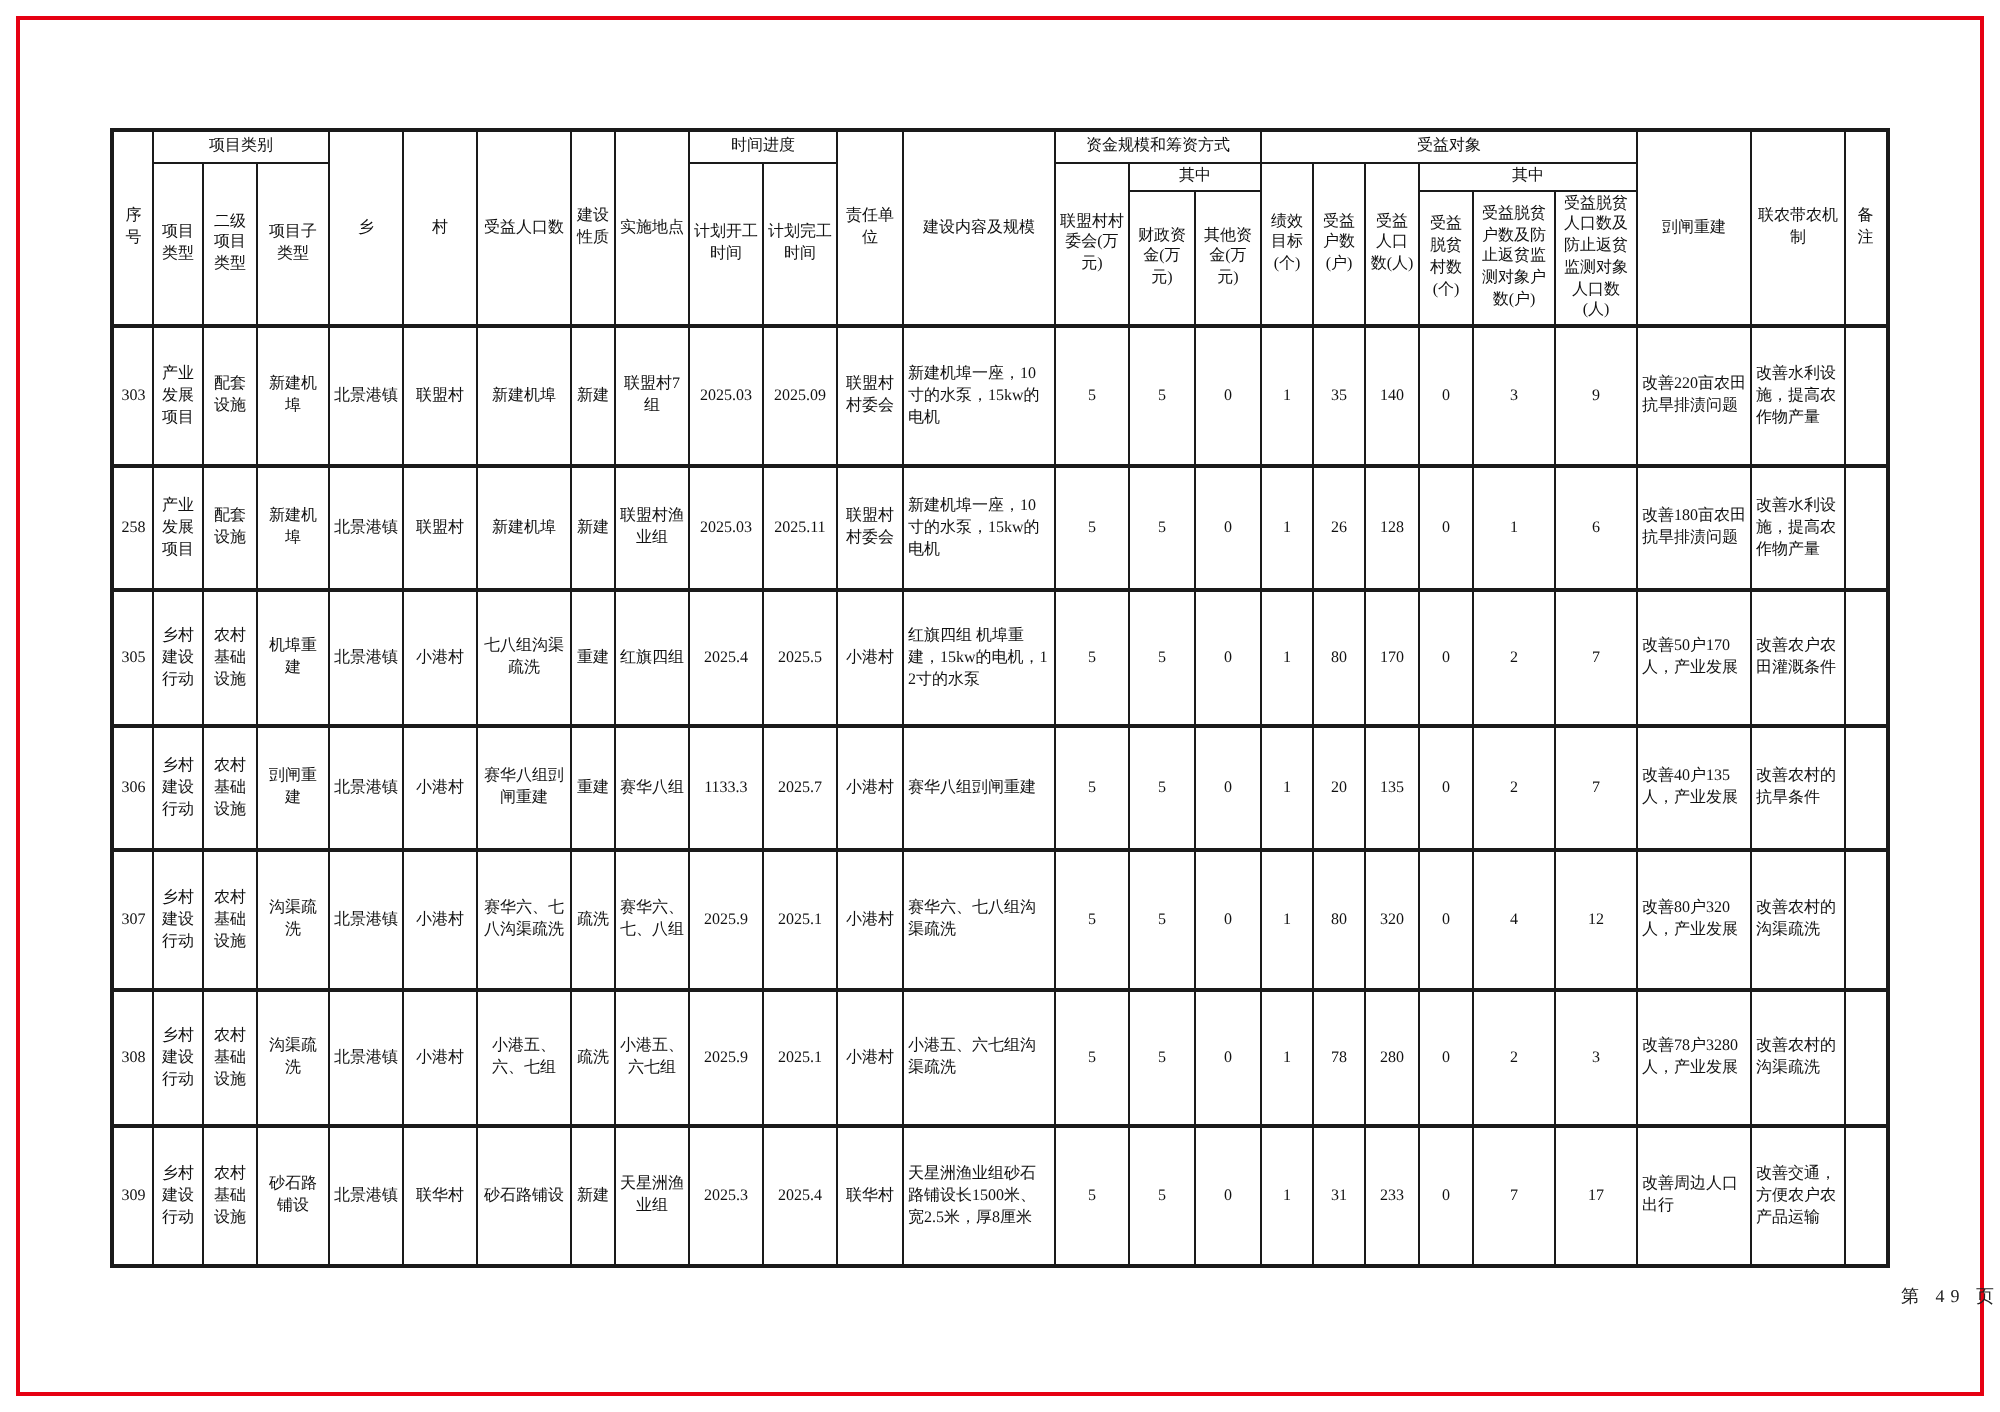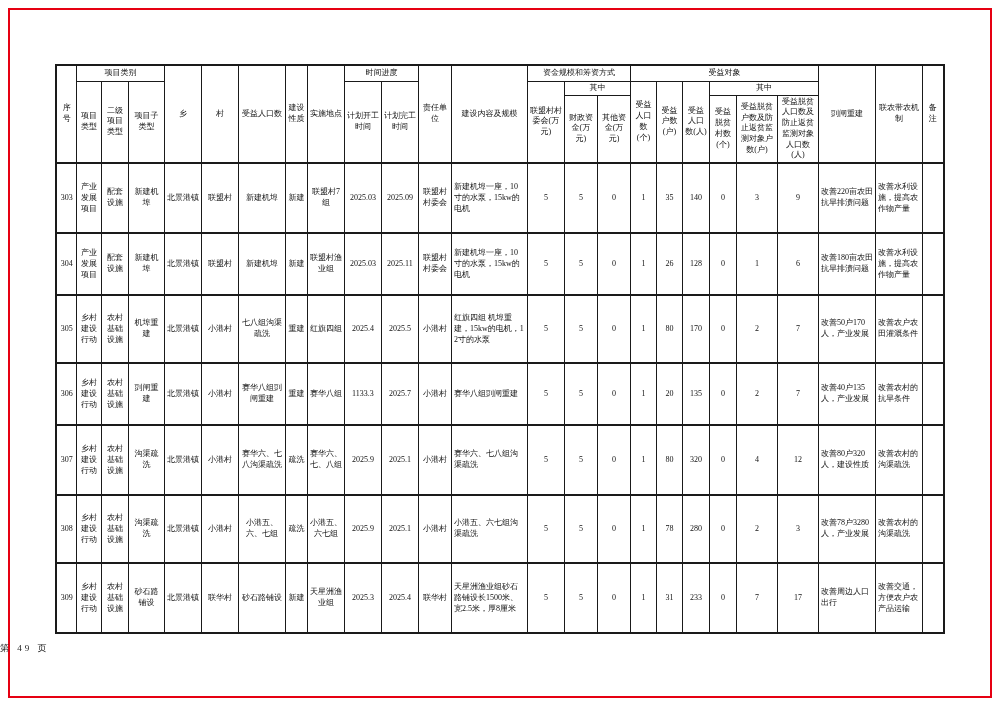--- a/index.html
+++ b/index.html
@@ -22,21 +22,21 @@
     padding:1px 2px; font-size:8px; line-height:1.35;
     word-break:break-all; overflow:hidden;
   }
   table.sched tbody td { border-top-width:2px; }
   table.sched td.left { text-align:left; }
   tr.hr1 { height:16px; }
   tr.hr2 { height:14px; }
   tr.hr3 { height:60px; }
   .footer {
     position:absolute; top:642px; left:0; width:100%;
-    text-align:left; font-size:9px; color:#222; letter-spacing:3px;
+    text-align:right; font-size:9px; color:#222; letter-spacing:3px;
   }
 </style>
 </head>
 <body>
 
 <div class="page-frame" style="border-color: rgb(230, 0, 18);"></div>
 
 <div class="table-wrap">
   <table class="sched">
     <colgroup>
@@ -85,21 +85,21 @@
         <th rowspan="3">备注</th>
       </tr>
       <tr class="hr2">
         <th rowspan="2">项目类型</th>
         <th rowspan="2">二级项目类型</th>
         <th rowspan="2">项目子类型</th>
         <th rowspan="2">计划开工时间</th>
         <th rowspan="2">计划完工时间</th>
         <th rowspan="2">联盟村村委会(万元)</th>
         <th colspan="2">其中</th>
-        <th rowspan="2">受益人口数(个)</th>
+        <th rowspan="2">绩效目标(个)</th>
         <th rowspan="2">受益户数(户)</th>
         <th rowspan="2">受益人口数(人)</th>
         <th colspan="3">其中</th>
       </tr>
       <tr class="hr3">
         <th>财政资金(万元)</th>
         <th>其他资金(万元)</th>
         <th>受益脱贫村数(个)</th>
         <th>受益脱贫户数及防止返贫监测对象户数(户)</th>
         <th>受益脱贫人口数及防止返贫监测对象人口数(人)</th>
@@ -127,21 +127,21 @@
           <td>35</td>
           <td>140</td>
           <td>0</td>
           <td>3</td>
           <td>9</td>
           <td class="left">改善220亩农田抗旱排渍问题</td>
           <td class="left">改善水利设施，提高农作物产量</td>
           <td></td>
         </tr>
         <tr style="height: 62px;">
-          <td>304</td>
+          <td>258</td>
           <td>产业发展项目</td>
           <td>配套设施</td>
           <td>新建机埠</td>
           <td>北景港镇</td>
           <td>联盟村</td>
           <td>新建机埠</td>
           <td>新建</td>
           <td>联盟村渔业组</td>
           <td>2025.03</td>
           <td>2025.11</td>
@@ -230,21 +230,21 @@
           <td class="left">赛华六、七八组沟渠疏洗</td>
           <td>5</td>
           <td>5</td>
           <td>0</td>
           <td>1</td>
           <td>80</td>
           <td>320</td>
           <td>0</td>
           <td>4</td>
           <td>12</td>
-          <td class="left">改善80户320人，建设性质</td>
+          <td class="left">改善80户320人，产业发展</td>
           <td class="left">改善农村的沟渠疏洗</td>
           <td></td>
         </tr>
         <tr style="height: 68px;">
           <td>308</td>
           <td>乡村建设行动</td>
           <td>农村基础设施</td>
           <td>沟渠疏洗</td>
           <td>北景港镇</td>
           <td>小港村</td>

